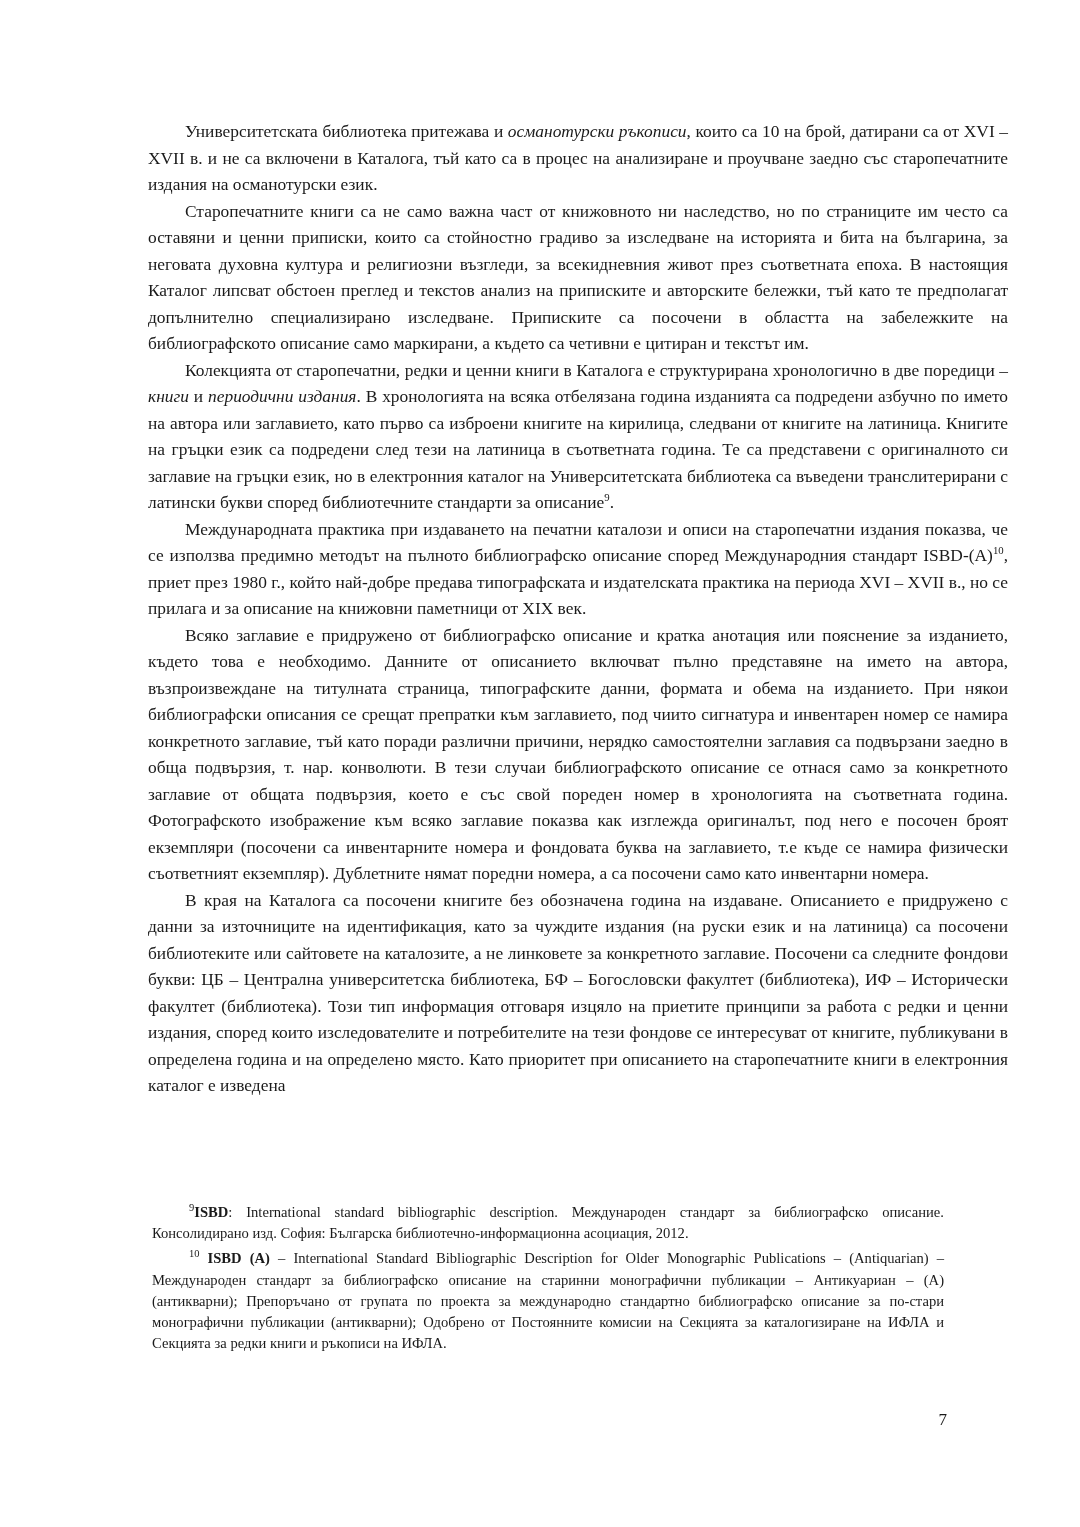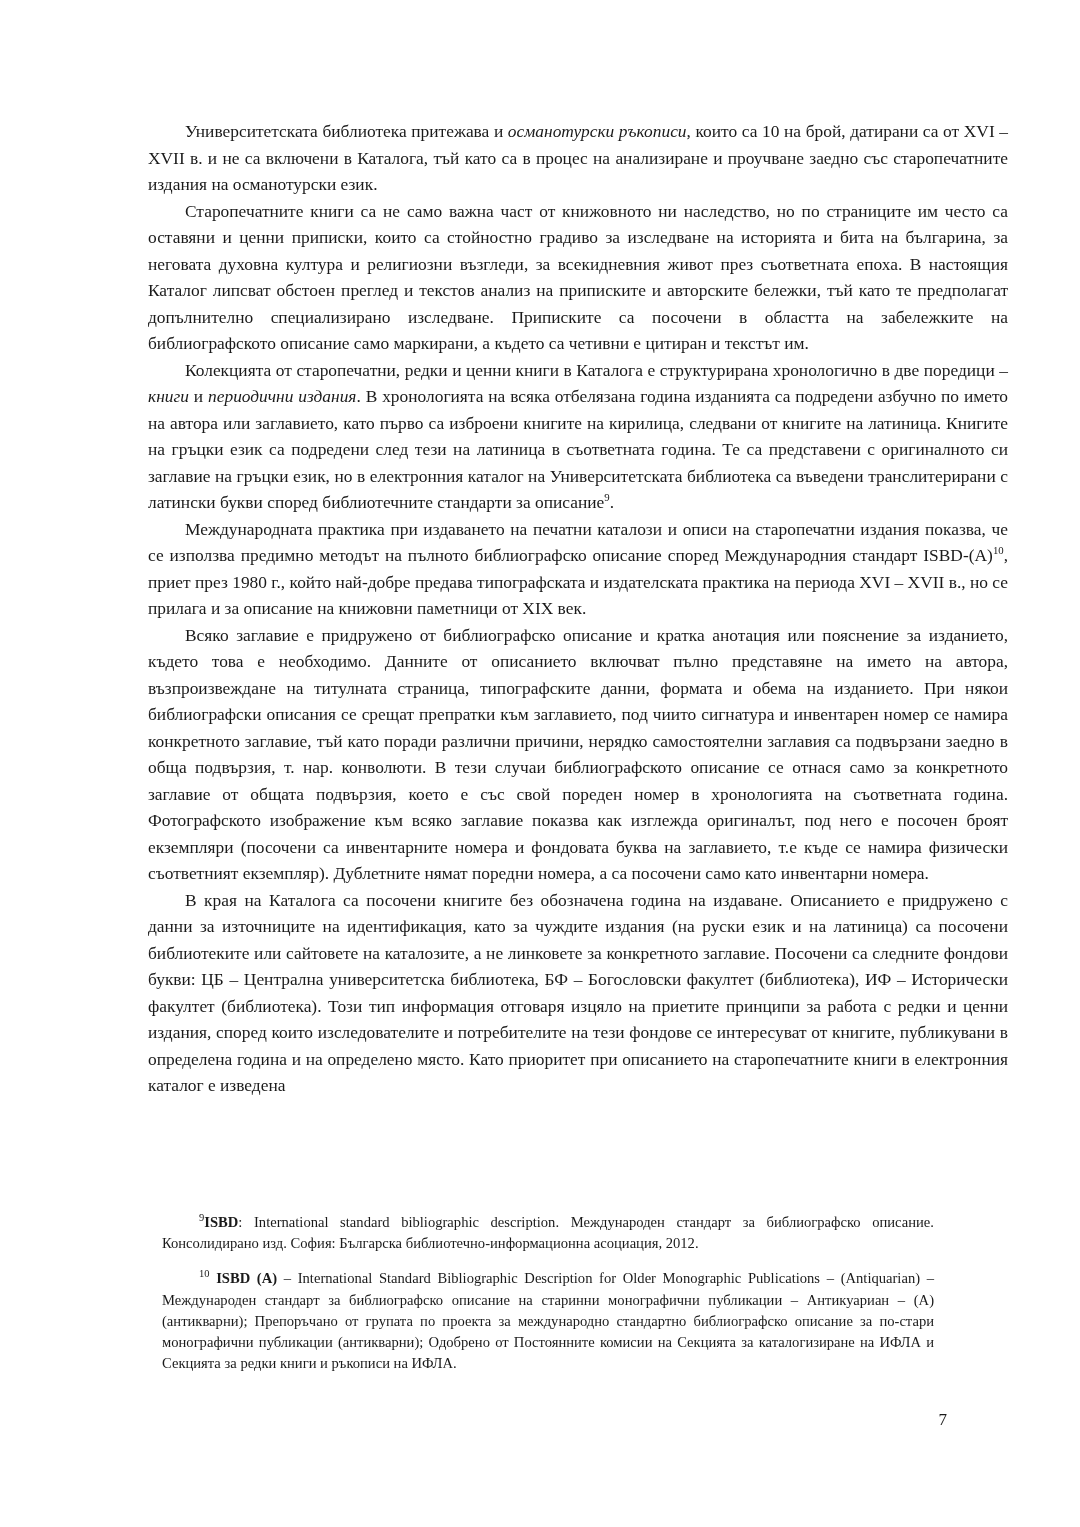--- a/index.html
+++ b/index.html
@@ -46,21 +46,21 @@
   .footnotes {
     position: absolute;
     left: 148px;
     right: 132px;
     top: 1198px;
     font-size: 14.6px;
     line-height: 1.455;
     text-align: justify;
   }
   .footnotes p {
-    margin: 14px;
+    margin: 4px;
     text-indent: 37px;
   }
   .fn-mark {
     font-size: 0.72em;
     vertical-align: super;
     line-height: 0;
   }
   .fn-b {
     font-weight: bold;
   }

